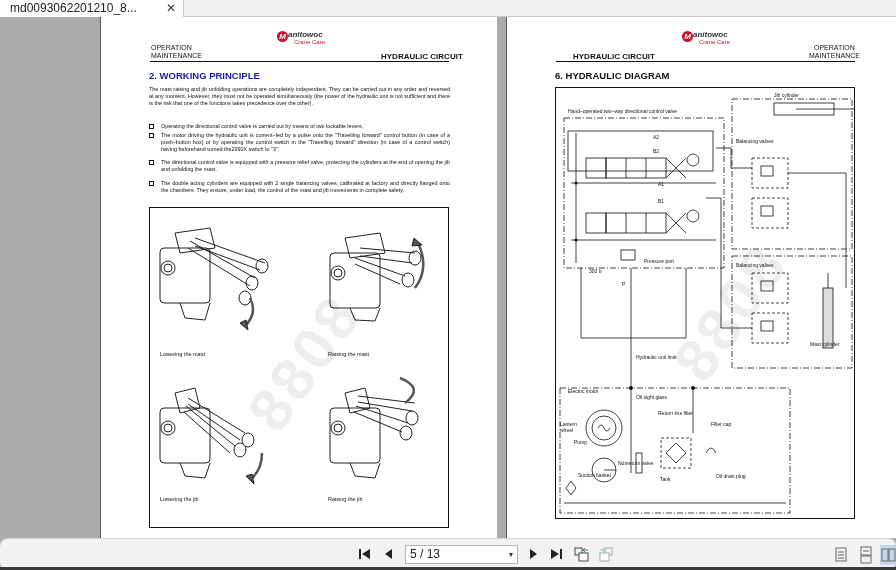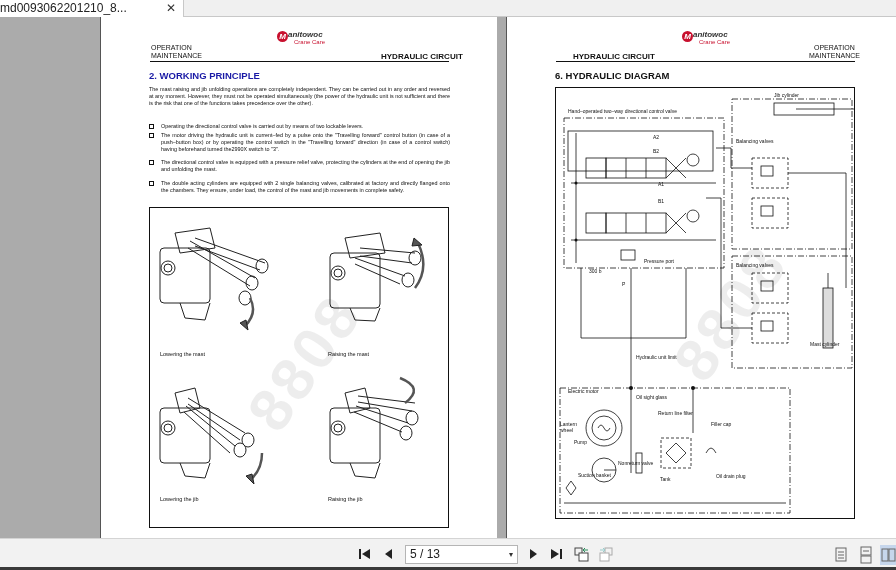--- a/index.html
+++ b/index.html
@@ -1,39 +1,39 @@
 <!DOCTYPE html>
 <html><head>
 <meta charset="utf-8">
 <style>
   * { box-sizing: border-box; margin: 0; padding: 0; }
   html, body { width: 896px; height: 570px; overflow: hidden; background: #ababab; font-family: "Liberation Sans", sans-serif; }
   .tabbar { position: absolute; left: 0; top: 0; width: 896px; height: 17px; background: #f0f0f0; border-bottom: 1px solid #c8c8c8; }
-  .tab { position: absolute; left: 0; top: 0; width: 184px; height: 17px; background: #fff; border-right: 1px solid #c8c8c8; font-size: 12px; color: #222; line-height: 16px; }
+  .tab { position: absolute; left: 0; top: 0; width: 184px; height: 17px; background: #fff; border-right: 1px solid #c8c8c8; font-size: 12px; color: #222; padding-left: 10px; line-height: 16px; }
   .tab .close { position: absolute; left: 166px; top: 0; font-size: 12px; color: #333; cursor: pointer; }
   .viewer { position: absolute; left: 0; top: 17px; width: 896px; height: 521px; background: #ababab; }
   .page { position: absolute; top: 0; height: 521px; background: #fff; overflow: hidden; }
   .page.left { left: 100px; width: 397px; border-left: 1px solid #555; }
   .page.right { left: 506px; width: 390px; border-left: 1px solid #555; }
   .hdr-small { position: absolute; font-size: 7px; color: #111; line-height: 8px; }
   .hdr-title { position: absolute; font-size: 8px; font-weight: bold; color: #111; padding-left: 16px; }
   .hdr-rule { position: absolute; height: 1px; background: #111; }
   .logo { position: absolute; width: 60px; height: 20px; }
   .logo .m { position: absolute; left: 0; top: 1px; width: 11px; height: 11px; border-radius: 50%; background: #c8102e; color: #fff; font-size: 8px; font-weight: bold; text-align: center; line-height: 11px; font-style: italic; }
   .logo .name { position: absolute; left: 11px; top: 0; font-size: 8px; font-weight: bold; font-style: italic; color: #333; }
   .logo .sub { position: absolute; left: 17px; top: 9px; font-size: 6px; color: #c8102e; }
   .section-title { position: absolute; font-size: 9.5px; font-weight: bold; }
   .body-text { position: absolute; font-size: 5.4px; line-height: 7px; color: #111; text-align: justify; }
   .bullet { position: absolute; font-size: 5.4px; line-height: 7px; color: #111; text-align: justify; padding-left: 12px; }
   .bullet .box { position: absolute; left: 0; top: 1px; width: 5px; height: 5px; border: 1px solid #111; }
   .figbox { position: absolute; border: 1px solid #111; }
   .cap { position: absolute; font-size: 5.5px; color: #111; }
   .watermark { position: absolute; font-size: 60px; color: rgba(0,0,0,0.07); transform: rotate(-55deg); font-weight: bold; letter-spacing: 4px; }
   .diag-label { position: absolute; font-size: 5px; color: #111; white-space: nowrap; }
-  .toolbar { position: absolute; left: 0; top: 538px; width: 896px; height: 32px; background: #f2f2f2; border-top: 1px solid #d4d4d4; }
+  .toolbar { position: absolute; left: 0; top: 538px; width: 896px; height: 32px; background: #f2f2f2; border-top: 1px solid #d4d4d4; border-radius: 8px; }
   .tb-btn { position: absolute; top: 7px; width: 16px; height: 16px; cursor: pointer; font-size: 13px; color: #222; text-align: center; line-height: 16px; }
   .page-select { position: absolute; left: 405px; top: 6px; width: 113px; height: 19px; background: #fff; border: 1px solid #b5b5b5; font-size: 12px; color: #222; padding-left: 4px; line-height: 17px; }
   .page-select .arrow { position: absolute; right: 4px; top: 0; font-size: 8px; color: #333; }
   .view-btn { position: absolute; top: 6px; width: 18px; height: 20px; }
   .view-btn.active { background: #c6d6ec; }
   .bottom-strip { position: absolute; left: 0; top: 567px; width: 896px; height: 3px; background: #3a3a3a; }
 </style>
 </head>
 <body>
 

